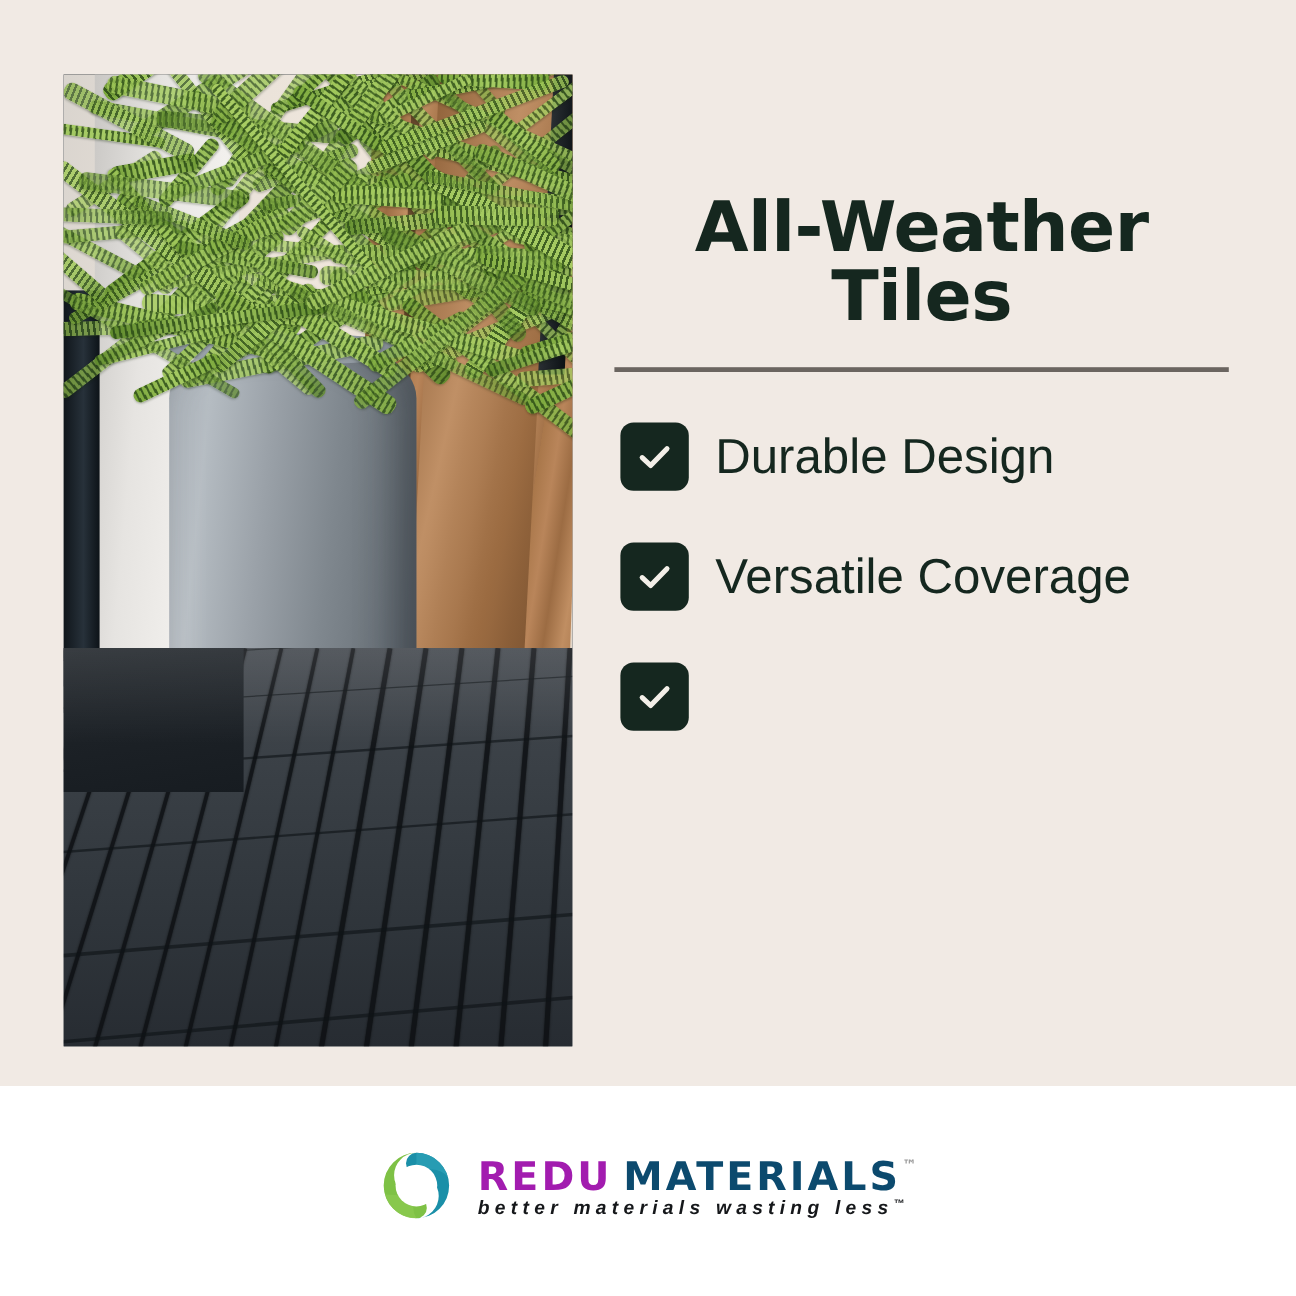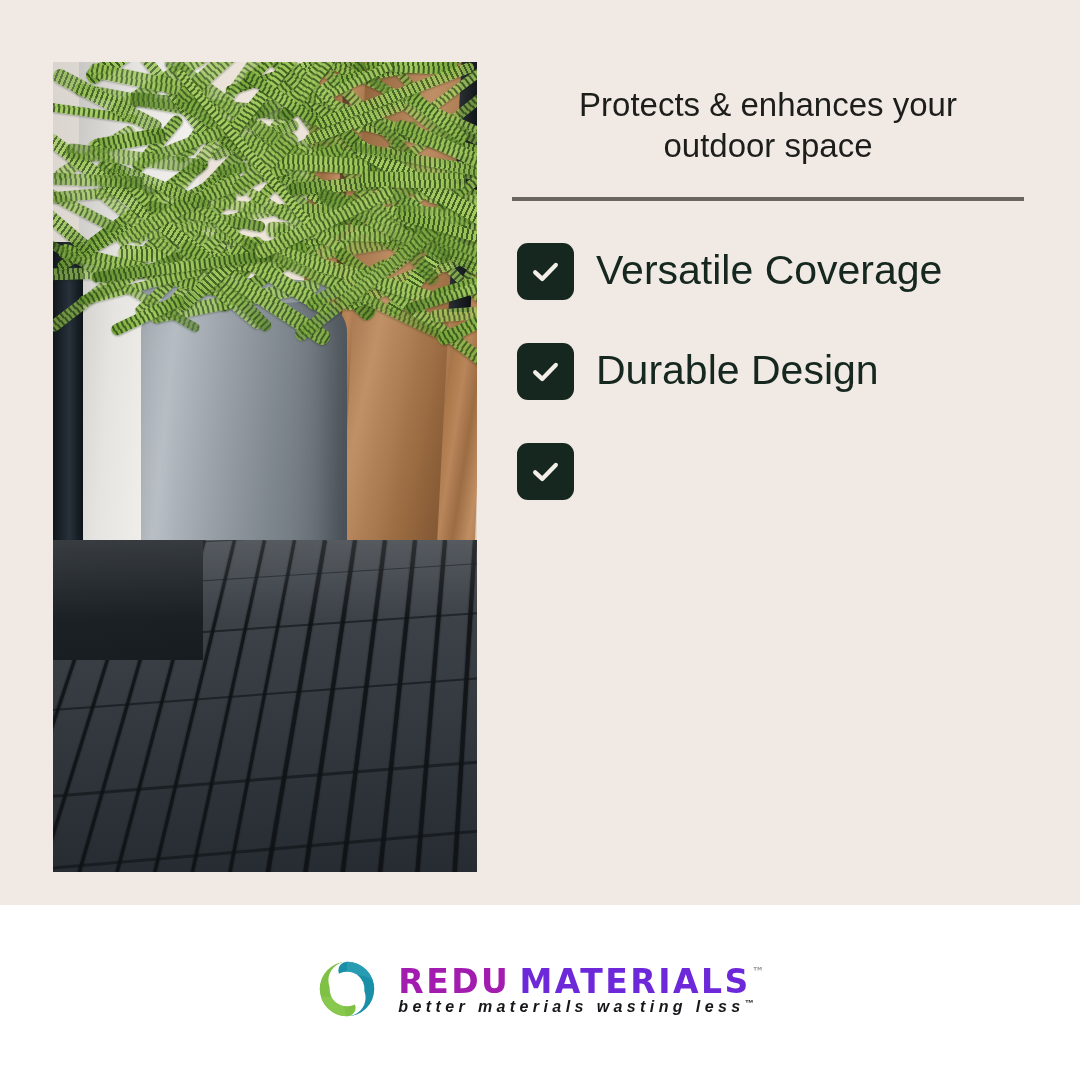--- a/index.html
+++ b/index.html
@@ -269,21 +269,21 @@
   .logo-wordmark {
     display: flex;
     align-items: flex-start;
     font-family: "DejaVu Sans", sans-serif;
     font-weight: 700;
     font-size: 33px;
     letter-spacing: 2.5px;
     line-height: 1;
   }
   .wm-redu { color: #a21caf; }
-  .wm-materials { color: #6d28d9; margin-left: 9px; }
+  .wm-materials { color: #0c4a6e; margin-left: 9px; }
   .wm-tm {
     font-size: 12px;
     line-height: 1;
     color: #9b9b9b;
     margin-left: 1px;
     margin-top: 1px;
     letter-spacing: 0;
   }
   .logo-tagline {
     margin-top: 21px;
@@ -499,43 +499,43 @@
           <div class="seam" style="left: -40px; top: 330px; width: 520px; transform: rotate(-4.95deg); height: 3px;"></div>
         </div>
       <div class="ph-floor-dark"></div>
       <div class="ph-floor-hl"></div>
 
     </div>
   </div>
 
   <div class="content">
 
-
-    <p class="subhead">Protects &amp; enhances your outdoor space</p>
+    <h1 class="headline">All-Weather Tiles</h1>
+
 
     <hr class="divider">
 
     <ul class="features">
+
+      <li class="feature">
+        <span class="checkbox">
+          <svg width="33" height="33" viewBox="0 0 24 24" aria-hidden="true">
+            <path d="M4.5 12.6 L9.6 17.4 L19.5 7.2" fill="none" stroke="#F3EFE8" stroke-width="3.1" stroke-linecap="round" stroke-linejoin="round"></path>
+          </svg>
+        </span>
+        <span class="feature-label">Durable Design</span>
+      </li>
 
       <li class="feature">
         <span class="checkbox">
           <svg width="33" height="33" viewBox="0 0 24 24" aria-hidden="true">
             <path d="M4.5 12.6 L9.6 17.4 L19.5 7.2" fill="none" stroke="#F3EFE8" stroke-width="3.1" stroke-linecap="round" stroke-linejoin="round"></path>
           </svg>
         </span>
         <span class="feature-label">Versatile Coverage</span>
-      </li>
-
-      <li class="feature">
-        <span class="checkbox">
-          <svg width="33" height="33" viewBox="0 0 24 24" aria-hidden="true">
-            <path d="M4.5 12.6 L9.6 17.4 L19.5 7.2" fill="none" stroke="#F3EFE8" stroke-width="3.1" stroke-linecap="round" stroke-linejoin="round"></path>
-          </svg>
-        </span>
-        <span class="feature-label">Durable Design</span>
       </li>
 
       <li class="feature">
         <span class="checkbox">
           <svg width="33" height="33" viewBox="0 0 24 24" aria-hidden="true">
             <path d="M4.5 12.6 L9.6 17.4 L19.5 7.2" fill="none" stroke="#F3EFE8" stroke-width="3.1" stroke-linecap="round" stroke-linejoin="round"></path>
           </svg>
         </span>
       </li>
 

